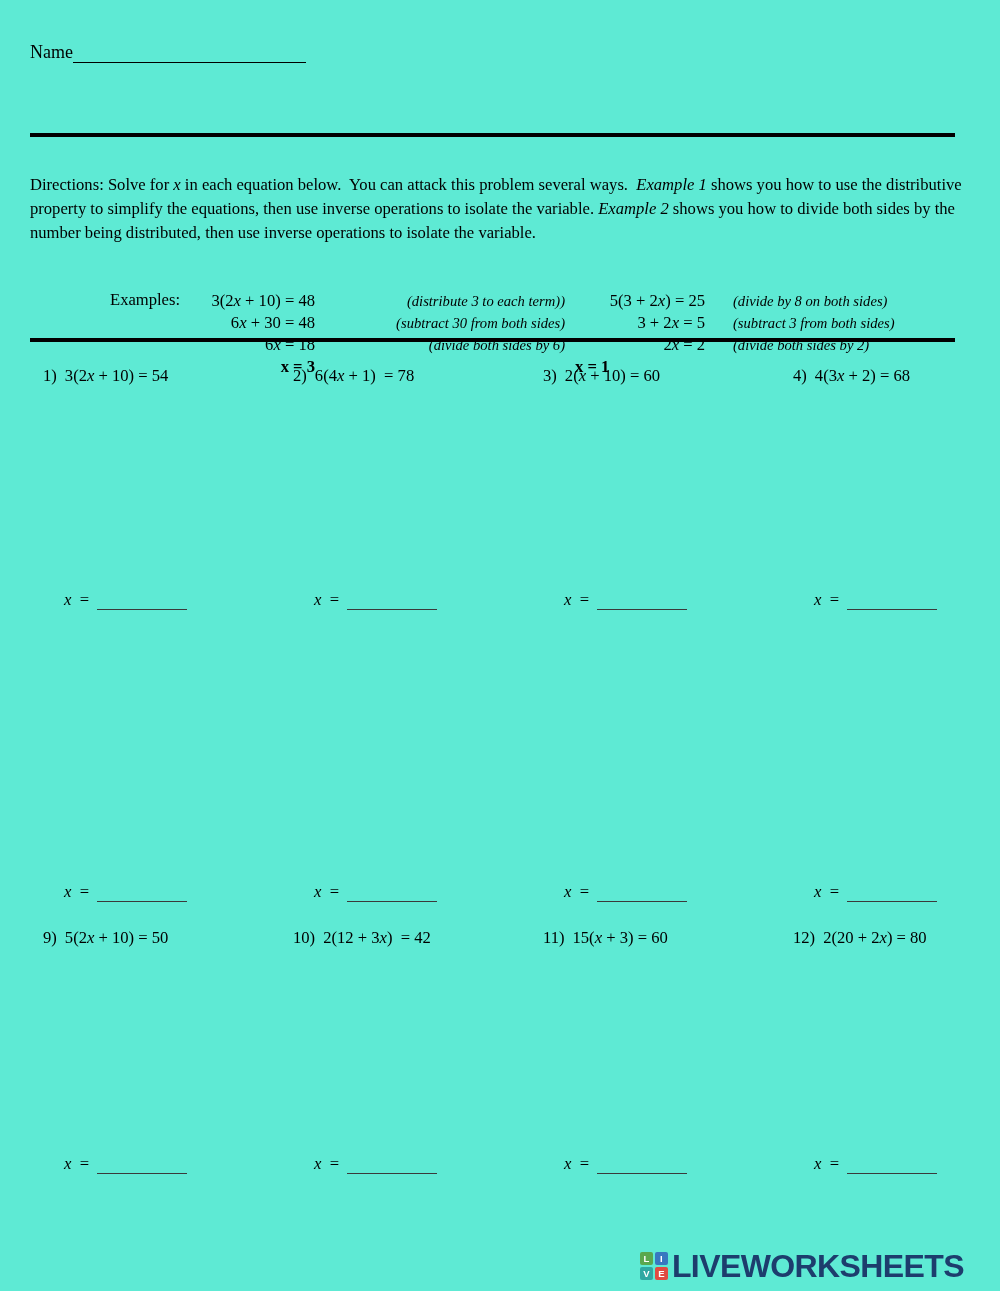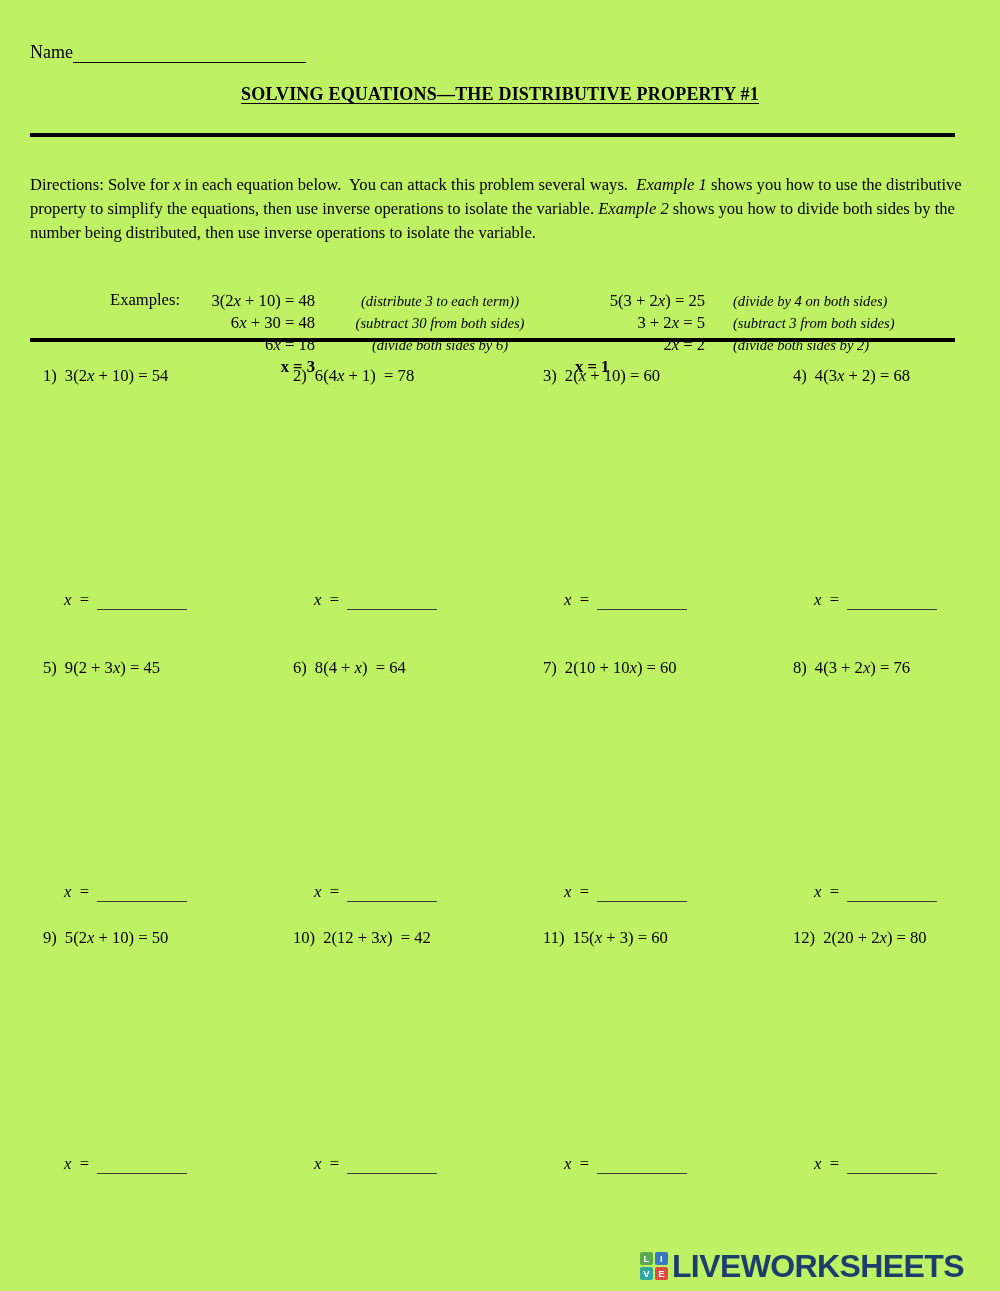--- a/index.html
+++ b/index.html
@@ -1,18 +1,18 @@
 <!DOCTYPE html>
 <html><head>
 <meta charset="utf-8">
 <style>
   html,body { margin:0; padding:0; background:#e8e8e8; }
   .page {
     position:relative; width:1000px; height:1291px; margin:0 auto;
-    background:#bef264; color:#000;
+    background:#5eead4; color:#000;
     font-family:"Liberation Serif", serif;
     overflow:hidden;
   }
   .it { font-style:italic; }
   .b  { font-weight:normal; }
 
   
   .name-row { position:absolute; top:42px; left:30px; font-size:18px; white-space:pre; }
   .name-line { display:inline-block; width:233px; height:19px; border-bottom:1.6px solid #000; vertical-align:bottom; }
 
@@ -34,21 +34,21 @@
 
   
   .examples { position:absolute; top:254px; left:0; width:1000px; font-size:16.6px; }
   .ex-col { position:absolute; top:0;margin-top:36px; }
   .ex-left  { left:110px; width:480px; }
   .ex-right { left:575px; width:400px; }
   .ex-label { position:absolute; left:0; top:0; }
   .ex-row { display:flex; line-height:21px; white-space:pre; }
   .ex-left  .ex-eq { width:205px; text-align:right; }
   .ex-right .ex-eq { width:130px; text-align:right; }
-  .ex-left  .ex-note { width:250px; text-align:center; font-style:italic; font-size:14.6px; padding-top:1px; }
+  .ex-left  .ex-note { width:250px; text-align:right; font-style:italic; font-size:14.6px; padding-top:1px; }
   .ex-right .ex-note { margin-left:28px; font-style:italic; font-size:14.6px; padding-top:1px; }
   .ex-answer { font-weight:bold; line-height:21px; white-space:pre; }
   .ex-left  .ex-answer { width:205px; text-align:right; padding-right:2px; }
   .ex-right .ex-answer { width:130px; text-align:left; padding-right:14px; }
 
   
   .prob-row { position:absolute; left:0; width:1000px; display:grid; grid-template-columns:250px 250px 250px 250px; }
   .prob-row-1 { top:366px; }
   .prob-row-2 { top:658px; }
   .prob-row-3 { top:928px; }
@@ -75,23 +75,20 @@
     font-size:32px; letter-spacing:-0.6px; line-height:1;
   }
 </style>
 </head>
 <body>
 
 <div class="page">
 
   <div class="name-row"><span>Name</span><span class="name-line"></span></div>
 
-  <div class="title-row">
-    <span>SOLVING EQUATIONS—THE DISTRIBUTIVE PROPERTY #1</span>
-  </div>
 
   <div class="rule rule1"></div>
 
   <p class="directions"><span class="b">Directions</span><span>: Solve for </span><span class="it">x</span><span> in each equation below.  You can attack this problem several ways.  </span><span class="it">Example 1</span><span> shows you how to use the distributive property to simplify the equations, then use inverse operations to isolate the variable. </span><span class="it">Example 2</span><span> shows you how to divide both sides by the number being distributed, then use inverse operations to isolate the variable.</span></p>
 
   <div class="examples">
     <div class="ex-col ex-left">
       <span class="ex-label">Examples:</span>
       <div class="ex-row">
         <span class="ex-eq">3(2<i class="it">x</i> + 10) = 48</span>
@@ -103,21 +100,21 @@
       </div>
       <div class="ex-row">
         <span class="ex-eq">6<i class="it">x</i> = 18</span>
         <span class="ex-note">(divide both sides by 6)</span>
       </div>
       <div class="ex-answer">x = 3</div>
     </div>
     <div class="ex-col ex-right">
       <div class="ex-row">
         <span class="ex-eq">5(3 + 2<i class="it">x</i>) = 25</span>
-        <span class="ex-note">(divide by 4 on both sides)</span>
+        <span class="ex-note">(divide by 8 on both sides)</span>
       </div>
       <div class="ex-row">
         <span class="ex-eq">3 + 2<i class="it">x</i> = 5</span>
         <span class="ex-note">(subtract 3 from both sides)</span>
       </div>
       <div class="ex-row">
         <span class="ex-eq">2<i class="it">x</i> = 2</span>
         <span class="ex-note">(divide both sides by 2)</span>
       </div>
       <div class="ex-answer">x = 1</div>
@@ -133,26 +130,20 @@
     <div class="prob"><span class="num">4)</span><span>4(3<i class="it">x</i> + 2) = 68</span></div>
   </div>
 
   <div class="ans-row ans-row-1">
     <div class="ans"><span><i class="it">x</i>  =</span><span class="ans-blank"></span></div>
     <div class="ans"><span><i class="it">x</i>  =</span><span class="ans-blank"></span></div>
     <div class="ans"><span><i class="it">x</i>  =</span><span class="ans-blank"></span></div>
     <div class="ans"><span><i class="it">x</i>  =</span><span class="ans-blank"></span></div>
   </div>
 
-  <div class="prob-row prob-row-2">
-    <div class="prob"><span class="num">5)</span><span>9(2 + 3<i class="it">x</i>) = 45</span></div>
-    <div class="prob"><span class="num">6)</span><span>8(4 + <i class="it">x</i>)  = 64</span></div>
-    <div class="prob"><span class="num">7)</span><span>2(10 + 10<i class="it">x</i>) = 60</span></div>
-    <div class="prob"><span class="num">8)</span><span>4(3 + 2<i class="it">x</i>) = 76</span></div>
-  </div>
 
   <div class="ans-row ans-row-2">
     <div class="ans"><span><i class="it">x</i>  =</span><span class="ans-blank"></span></div>
     <div class="ans"><span><i class="it">x</i>  =</span><span class="ans-blank"></span></div>
     <div class="ans"><span><i class="it">x</i>  =</span><span class="ans-blank"></span></div>
     <div class="ans"><span><i class="it">x</i>  =</span><span class="ans-blank"></span></div>
   </div>
 
   <div class="prob-row prob-row-3">
     <div class="prob"><span class="num">9)</span><span>5(2<i class="it">x</i> + 10) = 50</span></div>

